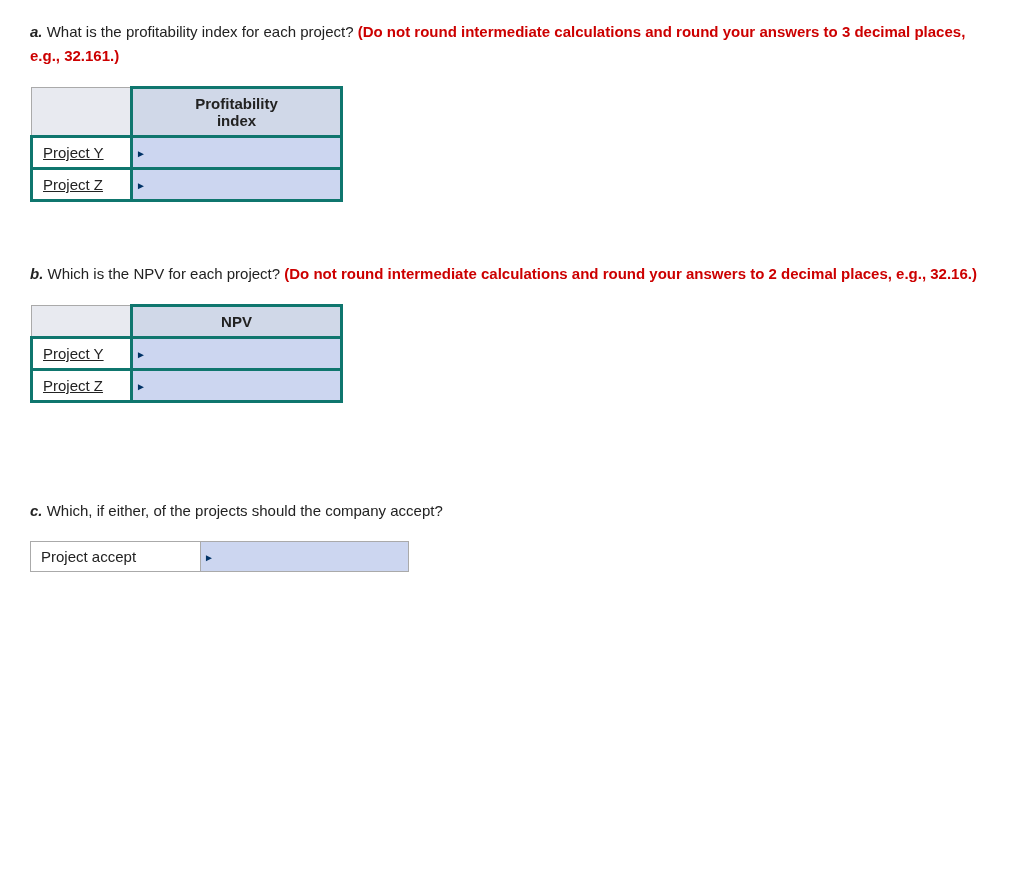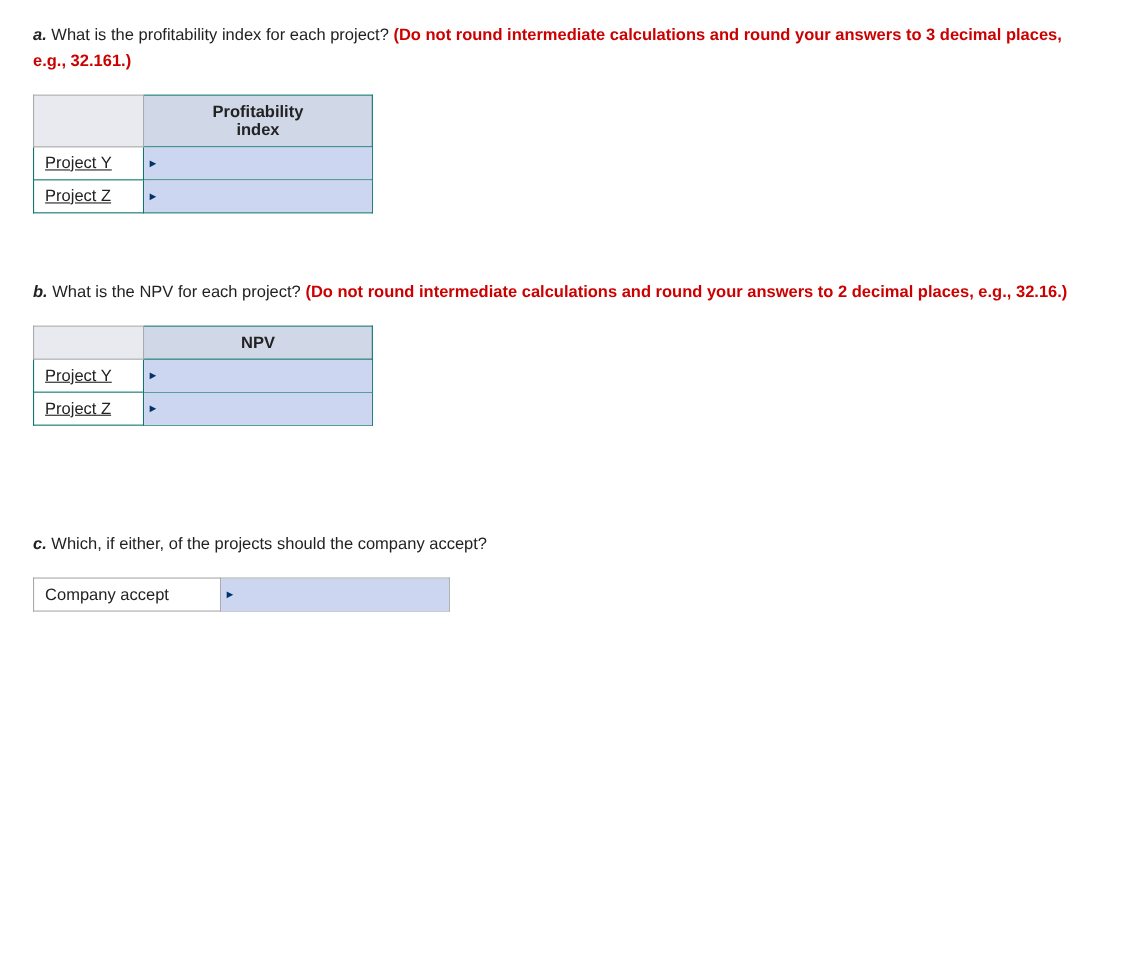--- a/index.html
+++ b/index.html
@@ -37,21 +37,21 @@
       font-weight: bold;
     }
 
     .data-table {
       border-collapse: collapse;
       margin-top: 10px;
     }
 
     .data-table th,
     .data-table td {
-      border: 1px solid #0f766e;
+      border: 3px solid #0f766e;
       padding: 6px 10px;
       text-align: center;
     }
 
     .data-table th {
       background-color: #d0d8e8;
       font-weight: bold;
       text-align: center;
       min-width: 160px;
     }
@@ -158,21 +158,21 @@
           <input type="text" value="" style="">
         </td>
       </tr>
     </tbody>
   </table>
 </div>
 
 <div class="section" style="margin-top: 60px;">
   <p class="question-text">
     <span class="question-label">b.</span>
-    <span> What is the NPV for each project? </span>
+    <span> Which is the NPV for each project? </span>
     <span class="highlight-red">(Do not round intermediate calculations and round your answers to 2 decimal places, e.g., 32.16.)</span>
   </p>
 
   <table class="data-table">
     <thead>
       <tr>
         <th style="background:#e8eaf0; border:1px solid #aaa; min-width:100px;"></th>
         <th>NPV</th>
       </tr>
     </thead>
@@ -197,21 +197,21 @@
 
 <div class="section-c" style="margin-top: 96px;">
   <p class="question-text">
     <span class="question-label">c.</span>
     <span>Which, if either, of the projects should the company accept?</span>
   </p>
 
   <table class="company-accept-table">
     <tbody>
       <tr>
-        <td class="label-cell">Company accept</td>
+        <td class="label-cell">Project accept</td>
         <td class="input-cell">
           <span class="arrow-indicator">►</span>
           <input type="text" value="" style="">
         </td>
       </tr>
     </tbody>
   </table>
 </div>
 
 </body></html>

